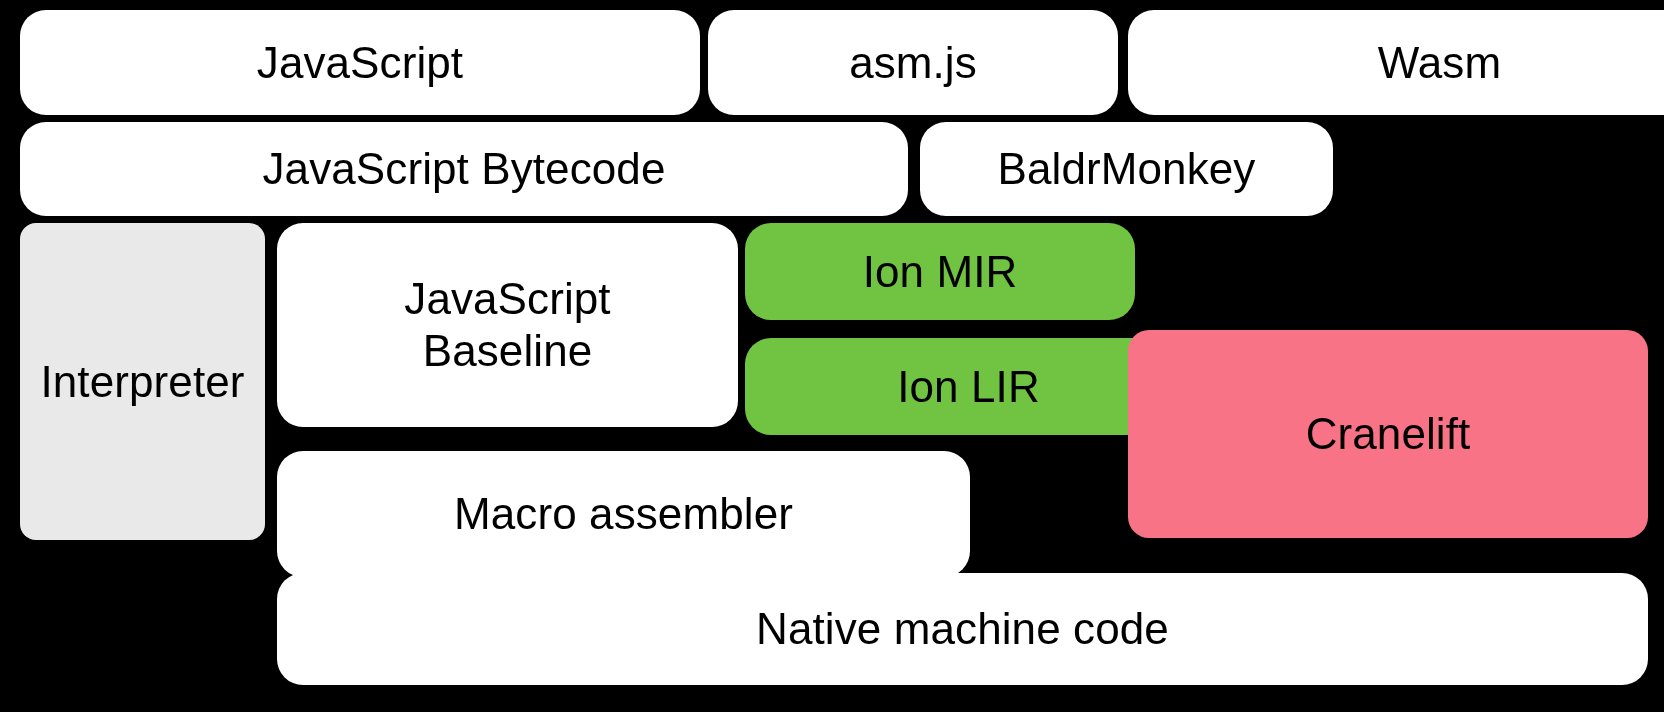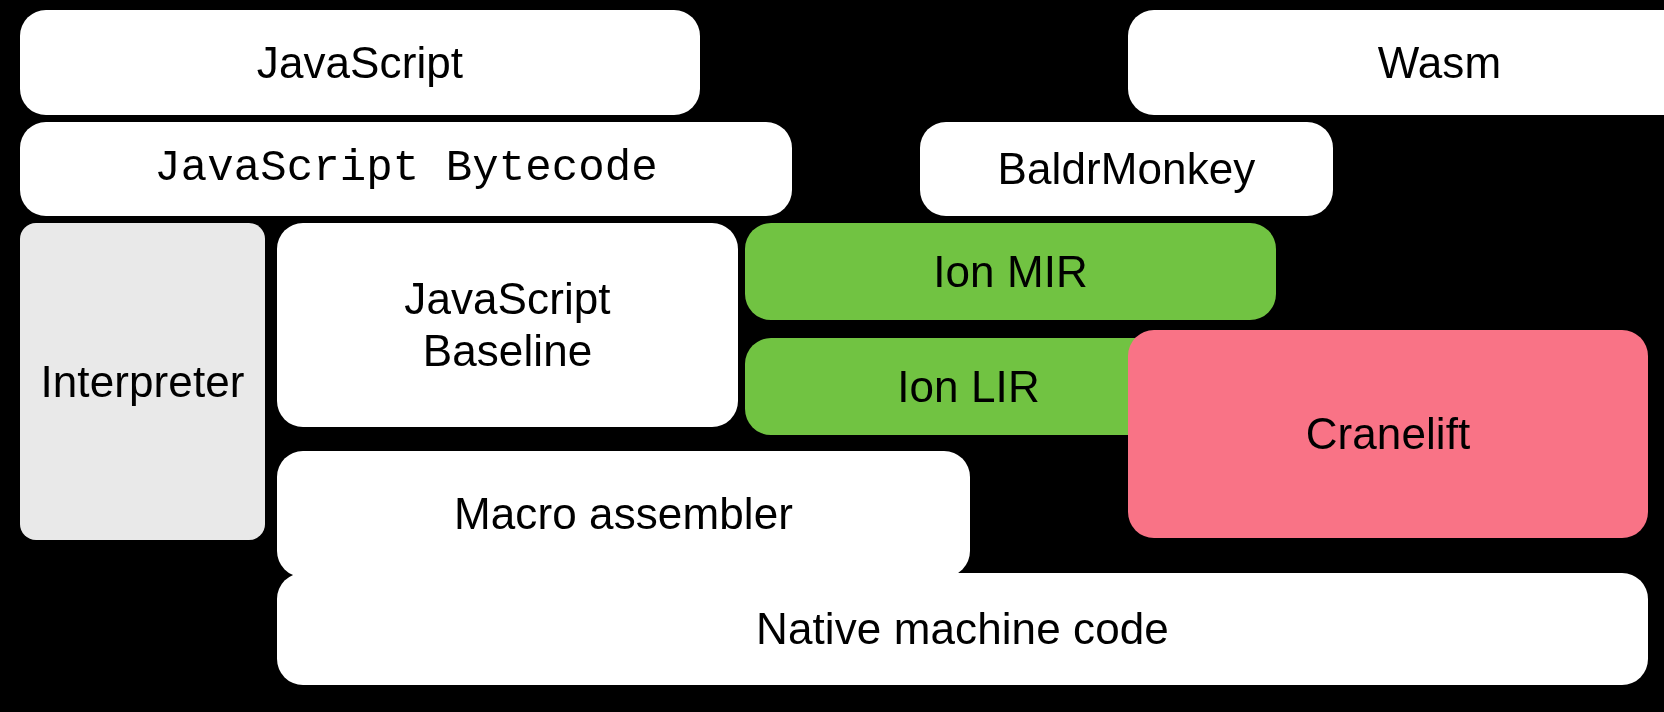--- a/index.html
+++ b/index.html
@@ -33,49 +33,50 @@
     font-weight: 400;
     line-height: 1.18;
     letter-spacing: 0.1px;
     white-space: pre-line;
     padding: 16px 8px;
     user-select: none;
   }
   .node.fill-white   { background: #ffffff; }
   .node.fill-gray    { background: #e9e9e9; }
   .node.fill-green   { background: #71c342; }
-  .node.fill-pink    { background: #f97386; }
+  .node.fill-pink    { background: #f97386; border-radius: 21px; }
 
   
   #n-javascript       { left: 20px;   top: 10px;  width: 680px; height: 105px; }
   #n-asmjs            { left: 708px;  top: 10px;  width: 410px; height: 105px; }
   #n-wasm             { left: 1128px; top: 10px;  width: 623px; height: 105px; }
 
   
-  #n-js-bytecode      { left: 20px;   top: 122px; width: 772px; height: 94px; font-family: Liberation Mono, monospace; }
+  #n-js-bytecode      { left: 20px;   top: 122px; width: 888px; height: 94px; }
   #n-baldrmonkey      { left: 920px;  top: 122px; width: 413px; height: 94px; }
 
   
   #n-interpreter      { left: 20px;   top: 223px; width: 245px; height: 317px; border-radius: 16px; }
   #n-js-baseline      { left: 277px;  top: 223px; width: 461px; height: 204px; }
-  #n-ion-mir          { left: 745px;  top: 223px; width: 531px; height: 97px; }
+  #n-ion-mir          { left: 745px;  top: 223px; width: 390px; height: 97px; }
   #n-ion-lir          { left: 745px;  top: 338px; width: 447px; height: 97px; }
   #n-macro-assembler  { left: 277px;  top: 451px; width: 693px; height: 126px; }
   #n-cranelift        { left: 1128px; top: 330px; width: 520px; height: 208px; }
 
   
   #n-native-code      { left: 277px;  top: 573px; width: 1371px; height: 112px; }
 </style>
 </head>
 <body>
 
 <div id="diagram">
 
   <div class="node fill-white" id="n-javascript">JavaScript</div>
 
+  <div class="node fill-white" id="n-asmjs">asm.js</div>
 
   <div class="node fill-white" id="n-wasm">Wasm</div>
 
   <div class="node fill-white" id="n-js-bytecode">JavaScript Bytecode</div>
 
   <div class="node fill-white" id="n-baldrmonkey">BaldrMonkey</div>
 
   <div class="node fill-gray" id="n-interpreter">Interpreter</div>
 
   <div class="node fill-white" id="n-js-baseline">JavaScript

